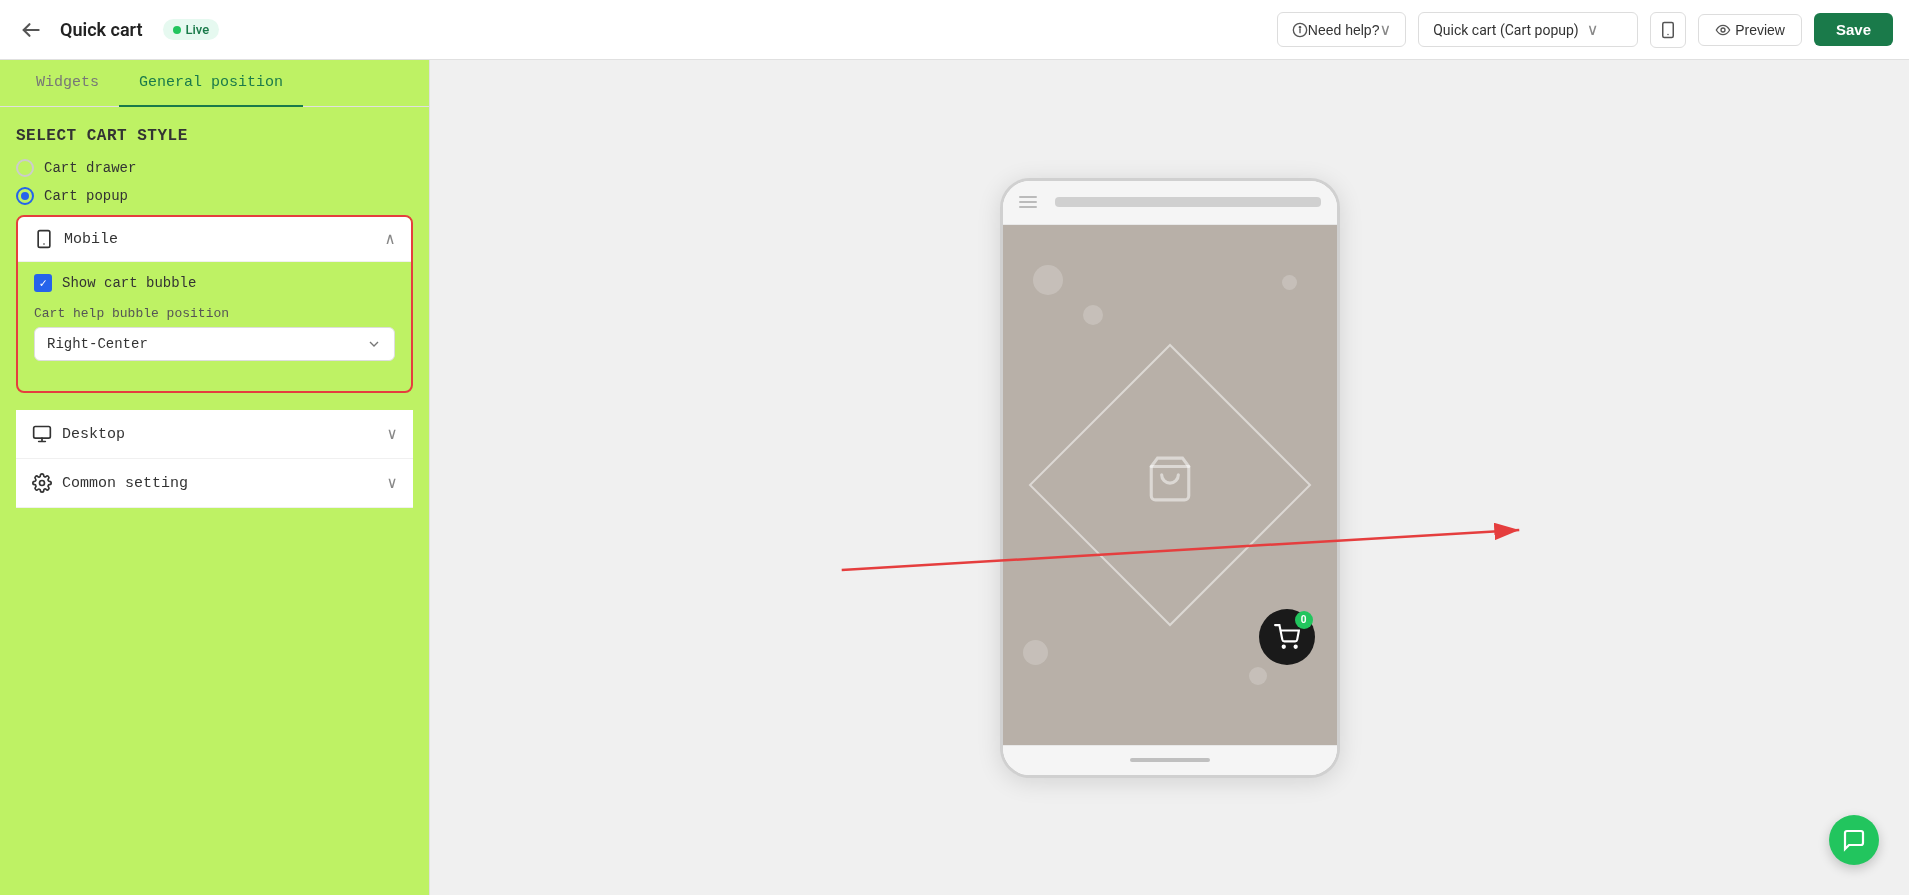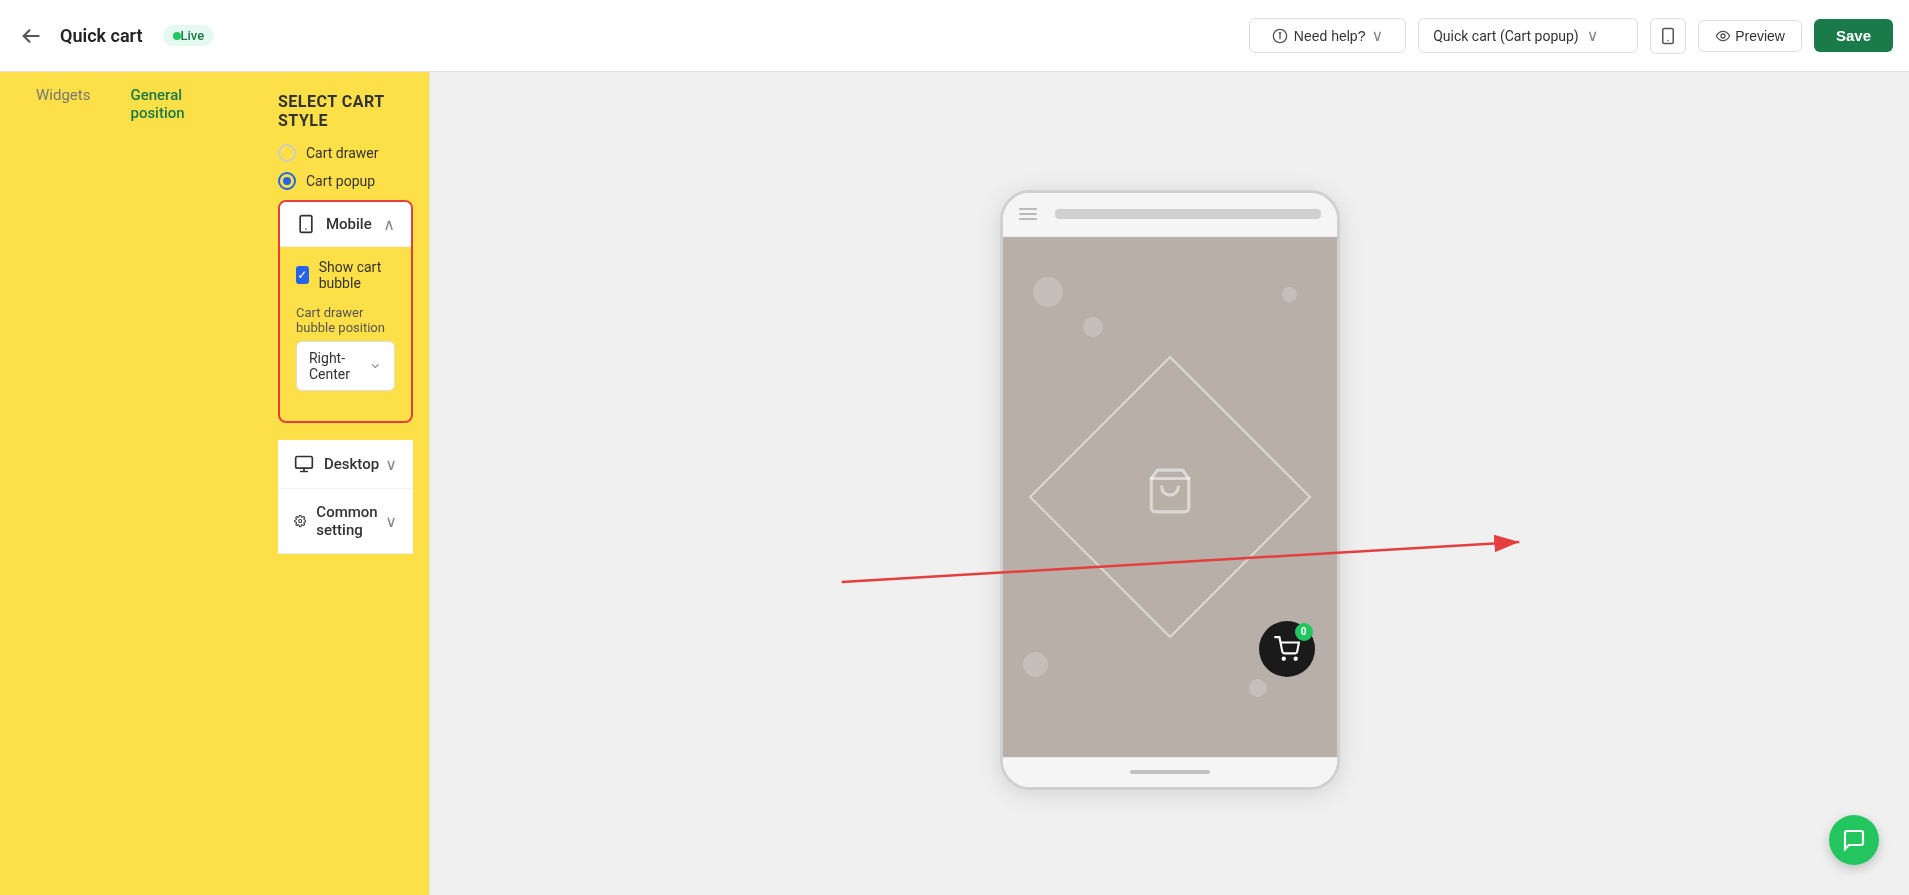--- a/index.html
+++ b/index.html
@@ -4,21 +4,21 @@
   <style>
     * { box-sizing: border-box; margin: 0; padding: 0; }
     body { font-family: -apple-system, BlinkMacSystemFont, 'Segoe UI', Roboto, sans-serif; background: #f5f5f5; height: 895px; overflow: hidden; }
 
     
     .header {
       display: flex;
       align-items: center;
       background: #fff;
       border-bottom: 1px solid #e0e0e0;
-      height: 72px;
+      height: 60px;
       padding: 0 16px;
       gap: 12px;
       position: relative;
       z-index: 10;
     }
     .header-back-btn {
       width: 32px; height: 32px;
       display: flex; align-items: center; justify-content: center;
       cursor: pointer;
       color: #555;
@@ -32,33 +32,34 @@
     }
     .live-badge {
       background: #e6f9f0;
       color: #1a7a4a;
       border-radius: 20px;
       padding: 3px 10px;
       font-size: 13px;
       font-weight: 500;
       display: flex;
       align-items: center;
+      gap: 5px;
     }
     .live-dot {
       width: 8px; height: 8px;
       background: #22c55e;
       border-radius: 50%;
       display: inline-block;
     }
     .header-spacer { flex: 1; }
     .help-btn {
-      display: flex; align-items: center; gap: 6px;
+      display: flex; align-items: center; gap: 0;
       border: 1px solid #ddd;
       border-radius: 6px;
-      padding: 7px 22px;
+      padding: 7px 14px;
       background: #fff;
       cursor: pointer;
       font-size: 14px;
       color: #333;
     }
     .dropdown-selector {
       display: flex; align-items: center; gap: 8px;
       border: 1px solid #ddd;
       border-radius: 6px;
       padding: 7px 14px;
@@ -100,25 +101,26 @@
 
     
     .main-layout {
       display: flex;
       height: calc(895px - 60px);
     }
 
     
     .left-panel {
       width: 430px;
-      background: #fde047;
+      background: #bef264;
       border-right: 1px solid #e0e0e0;
       display: flex;
-      flex-direction: row;
+      flex-direction: column;
       overflow-y: auto;
+      font-family: Liberation Mono, monospace;
     }
 
     
     .tabs {
       display: flex;
       border-bottom: 1px solid #e0e0e0;
       padding: 0 16px;
     }
     .tab {
       padding: 14px 20px;
@@ -484,21 +486,21 @@
           </div>
           <span class="chevron-icon">∧</span>
         </div>
         <div class="section-body">
 
           <div class="checkbox-row">
             <div class="checkbox-box">✓</div>
             <span>Show cart bubble</span>
           </div>
 
-          <div class="field-label">Cart drawer bubble position</div>
+          <div class="field-label">Cart help bubble position</div>
 
           <div class="select-field">
             <span>Right-Center</span>
             <svg width="16" height="16" viewBox="0 0 24 24" fill="none" stroke="#777" stroke-width="2">
               <path d="M6 9l6 6 6-6"></path>
             </svg>
           </div>
 
         </div>
       </div>

